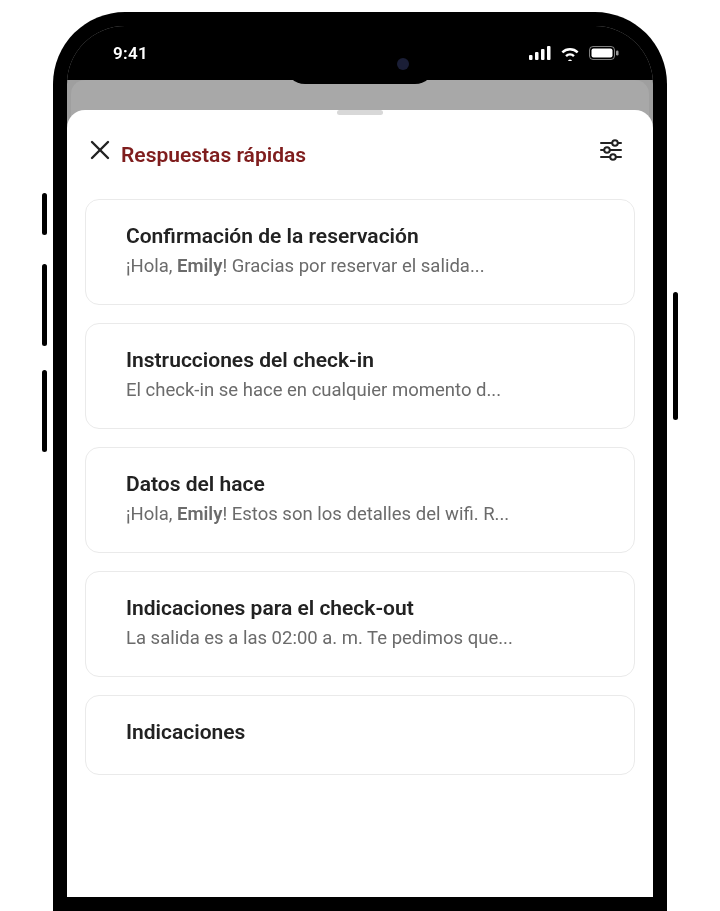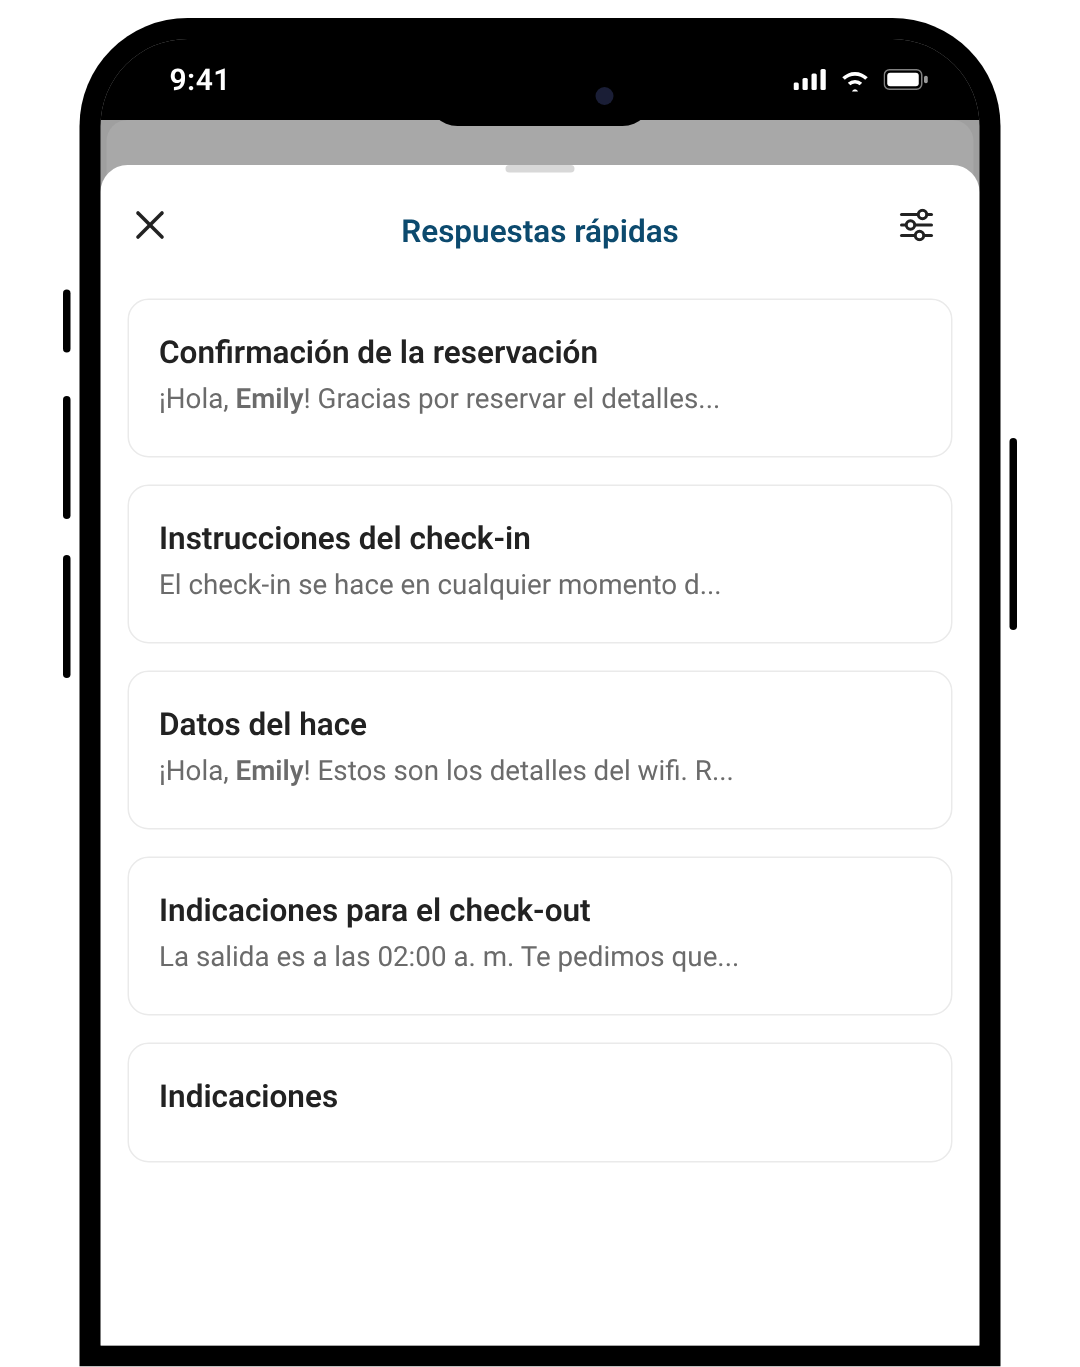--- a/index.html
+++ b/index.html
@@ -33,21 +33,21 @@
     .status-bar {
       height: 54px;
       background: #000;
       display: flex;
       align-items: center;
       justify-content: space-between;
       padding: 0 34px;
       color: #fff;
     }
     .status-time {
-      font-size: 20px;
+      font-size: 17px;
       font-weight: 600;
       letter-spacing: 0.3px;
       padding-left: 12px;
     }
     .status-right {
       display: flex;
       align-items: center;
       gap: 8px;
     }
     .notch {
@@ -97,40 +97,40 @@
     }
     .close-btn {
       width: 32px;
       height: 32px;
       cursor: pointer;
       color:#222;
     }
     .sheet-title {
       font-size: 21px;
       font-weight: 600;
-      color: #0c4a6e;
-      text-align: center;
+      color: #7f1d1d;
+      text-align: left;
       flex: 1;
     }
     .settings-btn {
       width: 32px;
       height: 32px;
       cursor: pointer;
       color:#222;
     }
     .cards {
       display: flex;
       flex-direction: column;
       gap: 18px;
       padding: 0 4px;
     }
     .card {
       border: 1px solid #eaeaea;
       border-radius: 14px;
-      padding: 24px 20px;
+      padding: 24px 40px;
       cursor: pointer;
     }
     .card-title {
       font-size: 21px;
       font-weight: 600;
       color: #222;
       margin-bottom: 6px;
     }
     .card-preview {
       font-size: 18.5px;
@@ -212,21 +212,21 @@
             <circle cx="8" cy="11" r="2.8" fill="#fff"></circle>
             <line x1="2" y1="18" x2="22" y2="18"></line>
             <circle cx="14" cy="18" r="2.8" fill="#fff"></circle>
           </svg>
         </div>
       </div>
 
       <div class="cards">
         <div class="card">
           <div class="card-title">Confirmación de la reservación</div>
-          <div class="card-preview"><span>¡Hola, </span><span class="bold">Emily</span><span>! Gracias por reservar el detalles...</span></div>
+          <div class="card-preview"><span>¡Hola, </span><span class="bold">Emily</span><span>! Gracias por reservar el salida...</span></div>
         </div>
         <div class="card">
           <div class="card-title">Instrucciones del check-in</div>
           <div class="card-preview"><span>El check-in se hace en cualquier momento d...</span><span class="bold"></span><span></span></div>
         </div>
         <div class="card">
           <div class="card-title">Datos del hace</div>
           <div class="card-preview"><span>¡Hola, </span><span class="bold">Emily</span><span>! Estos son los detalles del wifi. R...</span></div>
         </div>
         <div class="card">

